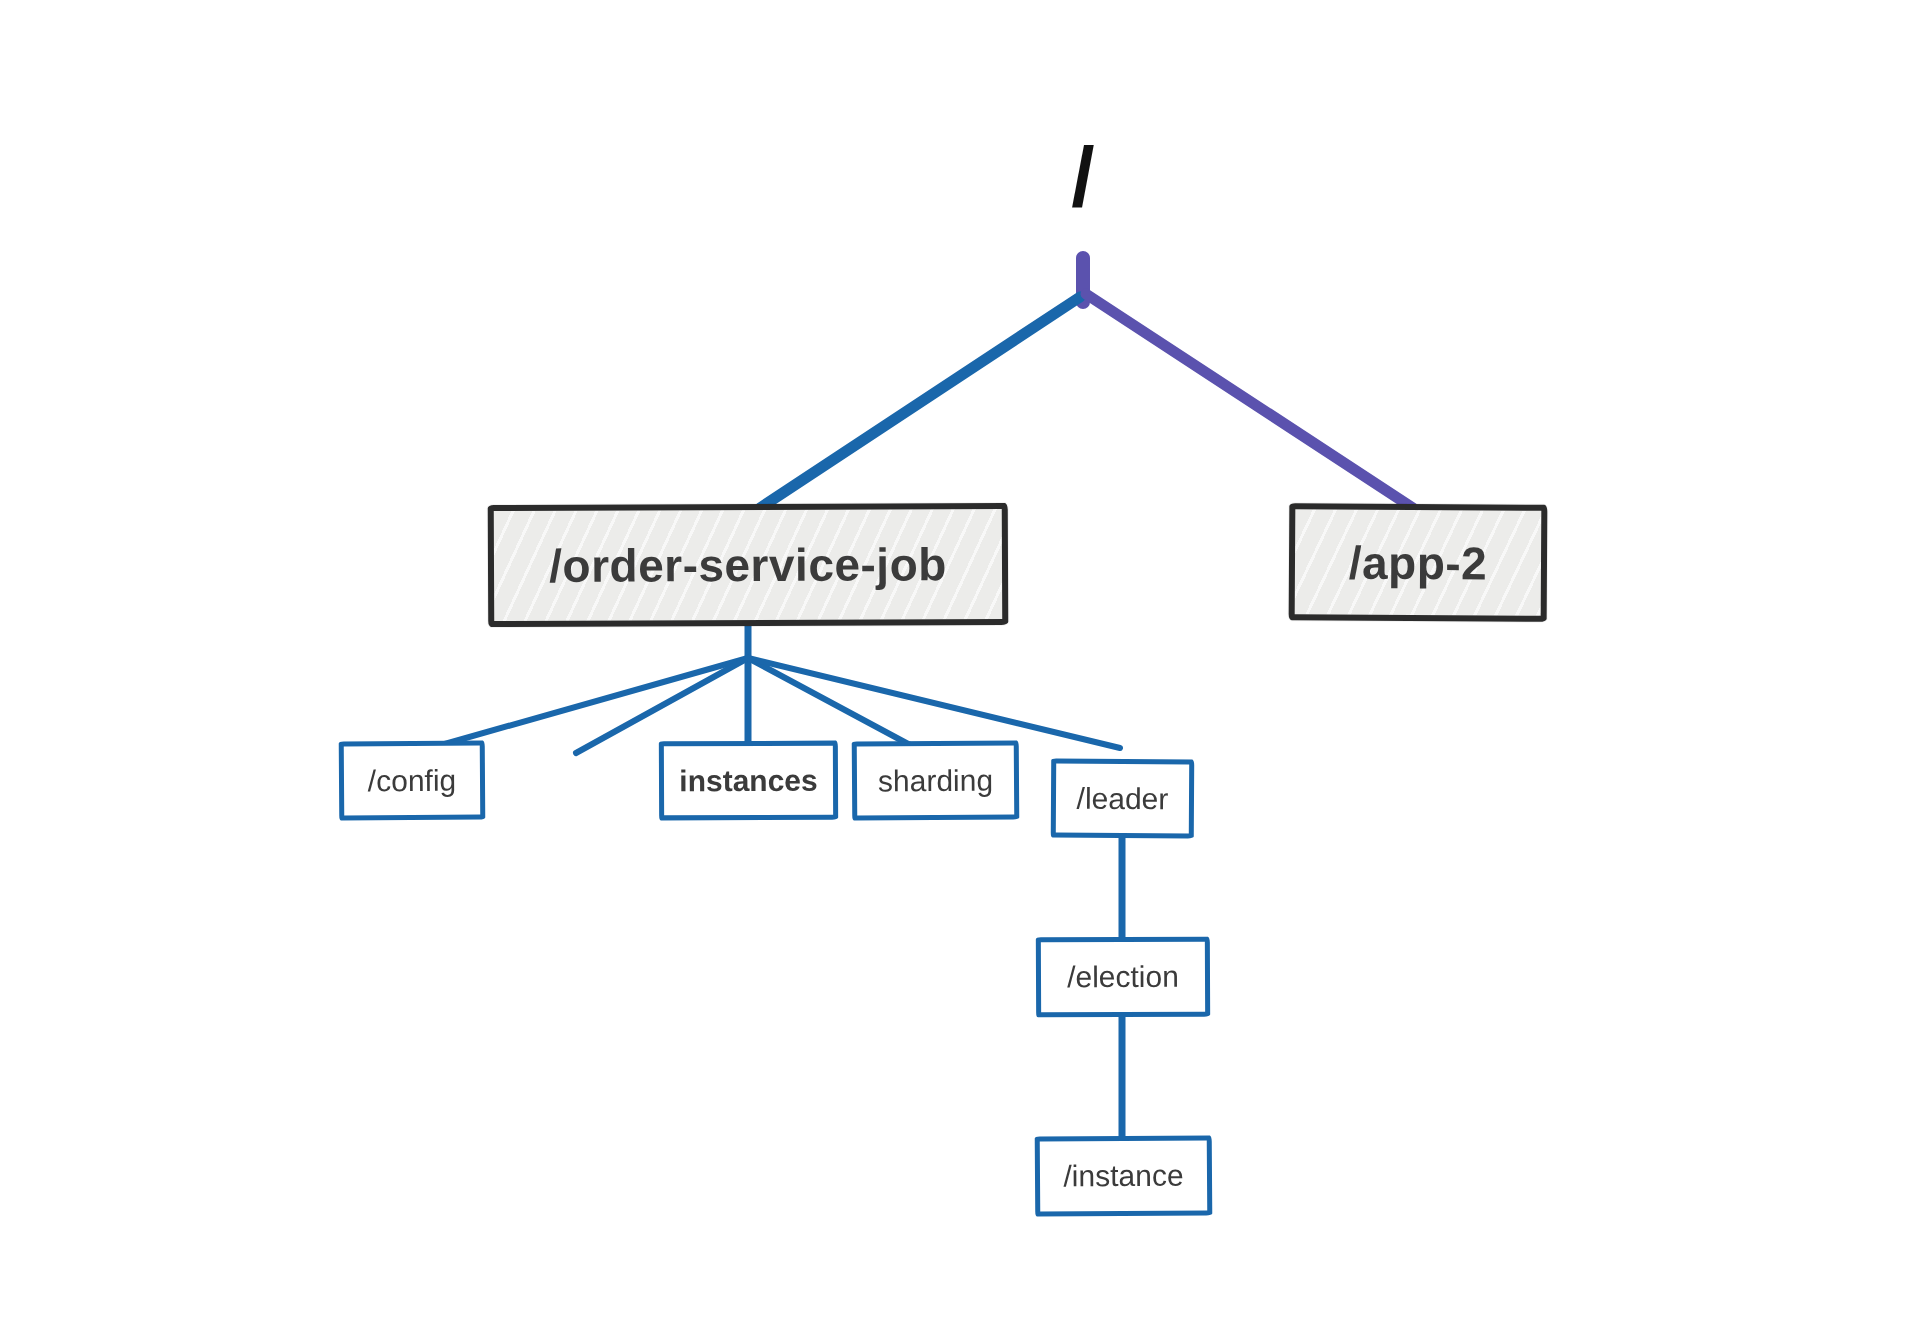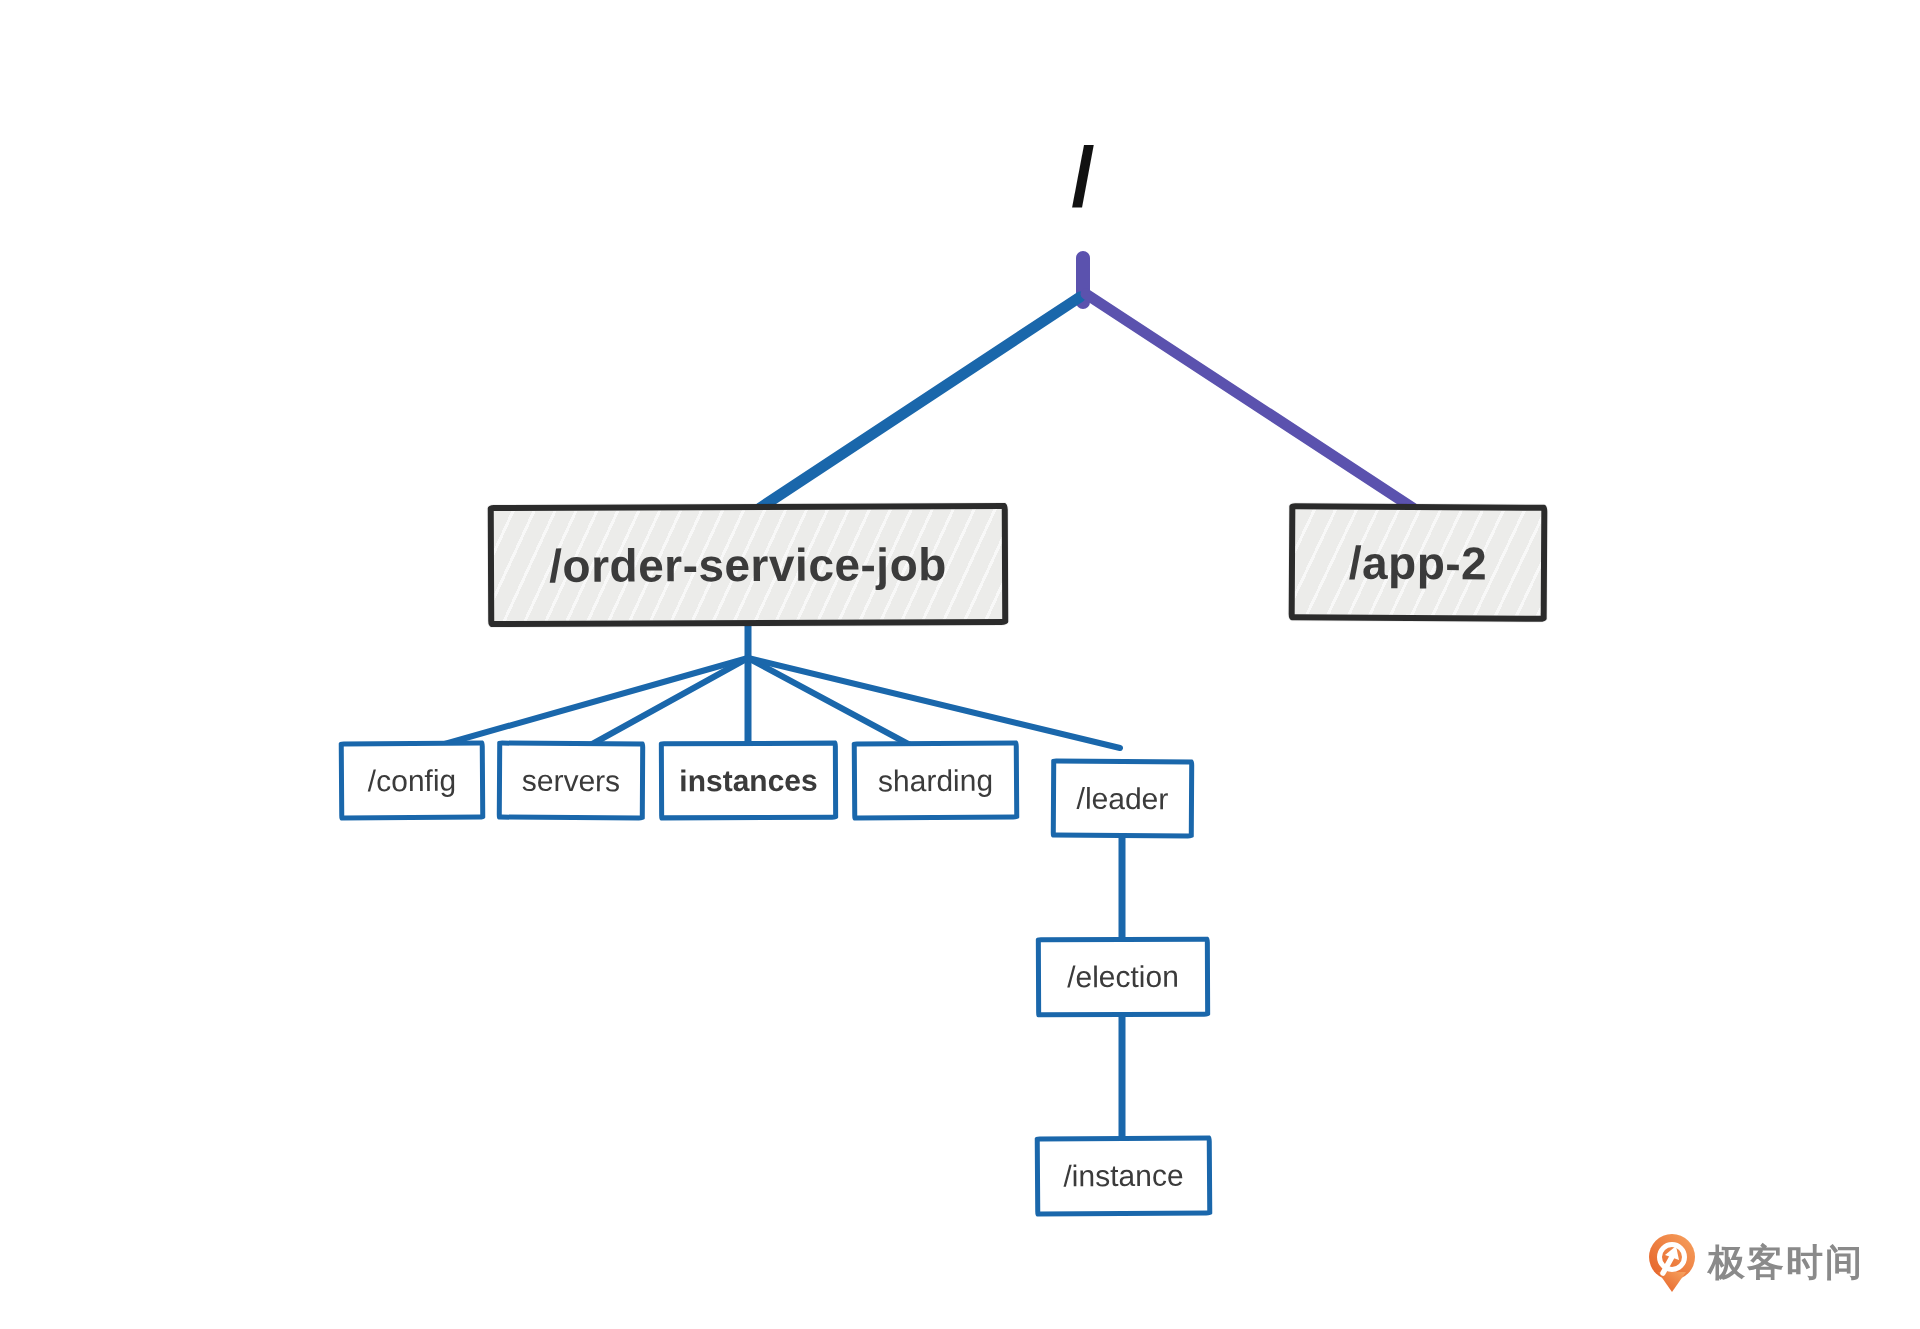--- a/index.html
+++ b/index.html
@@ -104,42 +104,25 @@
   </svg>
 
   <div class="node root-label" style="left:1033px; top:122px; width:100px; height:110px;">/</div>
 
   <div class="node big tilt-c" style="left:488px; top:504px; width:520px; height:122px;">/order-service-job</div>
 
   <div class="node big tilt-b" style="left:1289px; top:504px; width:258px; height:117px;">/app-2</div>
 
   <div class="node small tilt-a" style="left:339px; top:741px; width:146px; height:79px;">/config</div>
 
-  <div class="node small tilt-b" style="left:497px; top:741px; width:148px; height:79px;">servers</div>
 
   <div class="node small tilt-c" style="left:659px; top:741px; width:179px; height:79px;font-weight:bold;">instances</div>
 
   <div class="node small tilt-a" style="left:852px; top:741px; width:167px; height:79px;">sharding</div>
 
   <div class="node small tilt-b" style="left:1051px; top:759px; width:143px; height:79px;">/leader</div>
 
   <div class="node small tilt-c" style="left:1036px; top:937px; width:174px; height:80px;">/election</div>
 
   <div class="node small tilt-a" style="left:1035px; top:1136px; width:177px; height:80px;">/instance</div>
 
-  <div class="watermark">
-    <svg width="52" height="62" viewBox="0 0 52 62">
-      <defs>
-        <linearGradient id="gkgrad" x1="0" y1="1" x2="1" y2="0">
-          <stop offset="0" stop-color="#e45f26"></stop>
-          <stop offset="1" stop-color="#f7a25f"></stop>
-        </linearGradient>
-      </defs>
-      <circle cx="26" cy="25" r="23" fill="url(#gkgrad)"></circle>
-      <polygon points="12,40 40,40 26,60" fill="url(#gkgrad)"></polygon>
-      <circle cx="26" cy="25" r="12.5" fill="none" stroke="#ffffff" stroke-width="5"></circle>
-      <line x1="17" y1="41" x2="27" y2="23" stroke="#ffffff" stroke-width="5.5" stroke-linecap="round"></line>
-      <polygon points="30,14 33,28 19,23" fill="#ffffff"></polygon>
-    </svg>
-    <span class="brand-text">极客时间</span>
-  </div>
 
 </div>
 
 </body></html>

